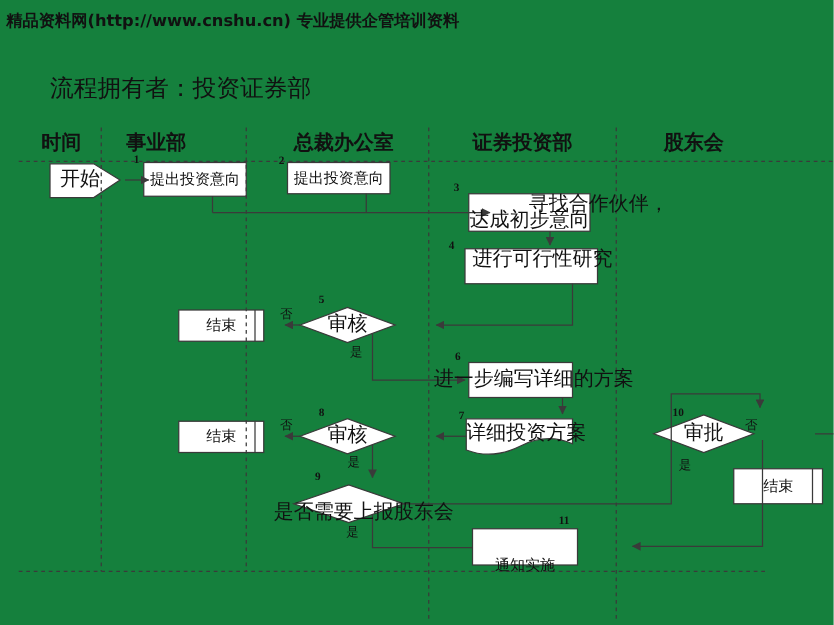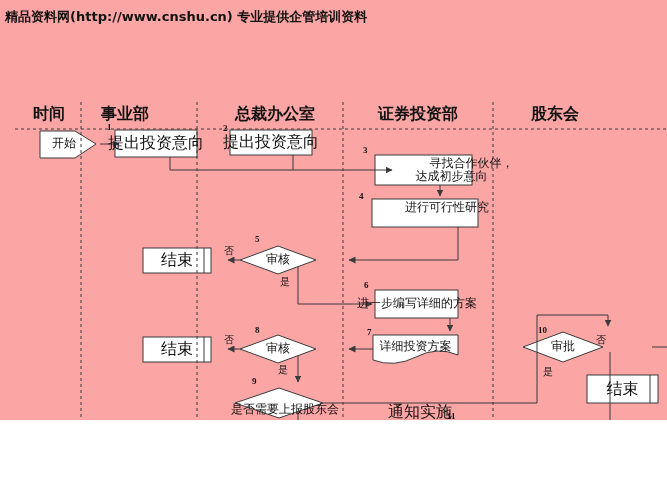--- a/index.html
+++ b/index.html
@@ -1,24 +1,24 @@
 <!DOCTYPE html>
 <html><head>
 <meta charset="utf-8">
 <style>
   html,body{margin:0;padding:0;background:#ffffff;}
-  #stage{position:relative;width:667px;height:420px;background:#fca5a5;overflow:hidden;
+  #stage{position:relative;width:667px;height:500px;background:#15803d;overflow:hidden;
          font-family:"Liberation Sans","DejaVu Sans",sans-serif;color:#111;text-decoration:underline;}
   #flow-svg{position:absolute;left:0;top:0;}
   .abs{position:absolute;}
   .site-line{font-family:"DejaVu Sans",sans-serif;font-weight:bold;font-size:13px;letter-spacing:0px;white-space:nowrap;}
   .title-line{font-family:"Liberation Serif","DejaVu Serif",serif;font-size:19px;white-space:nowrap;}
   .lane-h{font-family:"Liberation Serif","DejaVu Serif",serif;font-weight:bold;font-size:16px;text-align:center;white-space:nowrap;}
-  .node-t{font-size:12px;line-height:13px;text-align:center;white-space:nowrap;}
-  .node-box{display:flex;align-items:center;justify-content:center;font-size:16px;text-align:center;white-space:nowrap;}
+  .node-t{font-size:16px;line-height:13px;text-align:center;white-space:nowrap;}
+  .node-box{display:flex;align-items:center;justify-content:center;font-size:12px;text-align:center;white-space:nowrap;}
   .num{font-family:"Liberation Serif","DejaVu Serif",serif;font-weight:bold;font-size:9px;}
   .yn{font-size:10px;white-space:nowrap;}
 </style>
 </head>
 <body>
 
 <div id="stage">
 
   <svg id="flow-svg" width="667" height="500" viewBox="0 0 667 500">
     <defs>
@@ -72,43 +72,44 @@
       <path d="M240 349 L228 349" marker-end="url(#arr)"></path>
       <path d="M298 356 L298 382" marker-end="url(#arr)"></path>
       <path d="M323 403 L537 403 L537 315 L608 315 L608 326" marker-end="url(#arr)"></path>
       <path d="M610 352 L610 437 L506 437" marker-end="url(#arr)"></path>
       <path d="M298 412 L298 438 L378 438"></path>
       <path d="M652 347 L667 347"></path>
     </g>
   </svg>
 
   <div class="abs site-line" style="left:5px;top:8px;">精品资料网(http://www.cnshu.cn)  专业提供企管培训资料</div>
+  <div class="abs title-line" style="left:40px;top:58px;">流程拥有者：投资证券部</div>
 
   <div class="abs lane-h" style="left:20px;top:104px;width:58px;">时间</div>
   <div class="abs lane-h" style="left:90px;top:104px;width:70px;">事业部</div>
   <div class="abs lane-h" style="left:230px;top:104px;width:90px;">总裁办公室</div>
   <div class="abs lane-h" style="left:373px;top:104px;width:90px;">证券投资部</div>
   <div class="abs lane-h" style="left:525px;top:104px;width:60px;">股东会</div>
 
   <div class="abs node-t" style="left:40px;top:137px;width:48px;">开始</div>
   <div class="abs node-box" style="left:115px;top:130px;width:82px;height:27px;">提出投资意向</div>
   <div class="abs node-box" style="left:230px;top:130px;width:82px;height:25px;">提出投资意向</div>
   <div class="abs node-t" style="left:375px;top:157px;width:97px;padding-left:48px;">寻找合作伙伴，</div>
-  <div class="abs node-t" style="left:375px;top:170px;width:97px;padding-left:28px;">达成初步意向</div>
-  <div class="abs node-t" style="left:394px;top:201px;width:106px;">进行可行性研究</div>
+  <div class="abs node-t" style="left:375px;top:170px;width:97px;">达成初步意向</div>
+  <div class="abs node-t" style="left:378px;top:201px;width:106px;">进行可行性研究</div>
   <div class="abs node-t" style="left:248px;top:253px;width:60px;">审核</div>
   <div class="abs node-box" style="left:143px;top:248px;width:68px;height:25px;">结束</div>
   <div class="abs node-t" style="left:347px;top:297px;width:140px;">进一步编写详细的方案</div>
   <div class="abs node-t" style="left:373px;top:340px;width:85px;">详细投资方案</div>
   <div class="abs node-t" style="left:248px;top:342px;width:60px;">审核</div>
   <div class="abs node-box" style="left:143px;top:337px;width:68px;height:25px;">结束</div>
   <div class="abs node-t" style="left:219px;top:403px;width:120px;text-align:right;">是否需要上报股东会</div>
   <div class="abs node-t" style="left:533px;top:340px;width:60px;">审批</div>
   <div class="abs node-box" style="left:587px;top:375px;width:71px;height:28px;">结束</div>
-  <div class="abs node-box" style="left:378px;top:398px;width:84px;height:29px;">通知实施</div>
+  <div class="abs node-box" style="left:378px;top:438px;width:84px;height:29px;">通知实施</div>
 
   <div class="abs num" style="left:107px;top:122px;">1</div>
   <div class="abs num" style="left:223px;top:123px;">2</div>
   <div class="abs num" style="left:363px;top:145px;">3</div>
   <div class="abs num" style="left:359px;top:191px;">4</div>
   <div class="abs num" style="left:255px;top:234px;">5</div>
   <div class="abs num" style="left:364px;top:280px;">6</div>
   <div class="abs num" style="left:367px;top:327px;">7</div>
   <div class="abs num" style="left:255px;top:325px;">8</div>
   <div class="abs num" style="left:252px;top:376px;">9</div>

